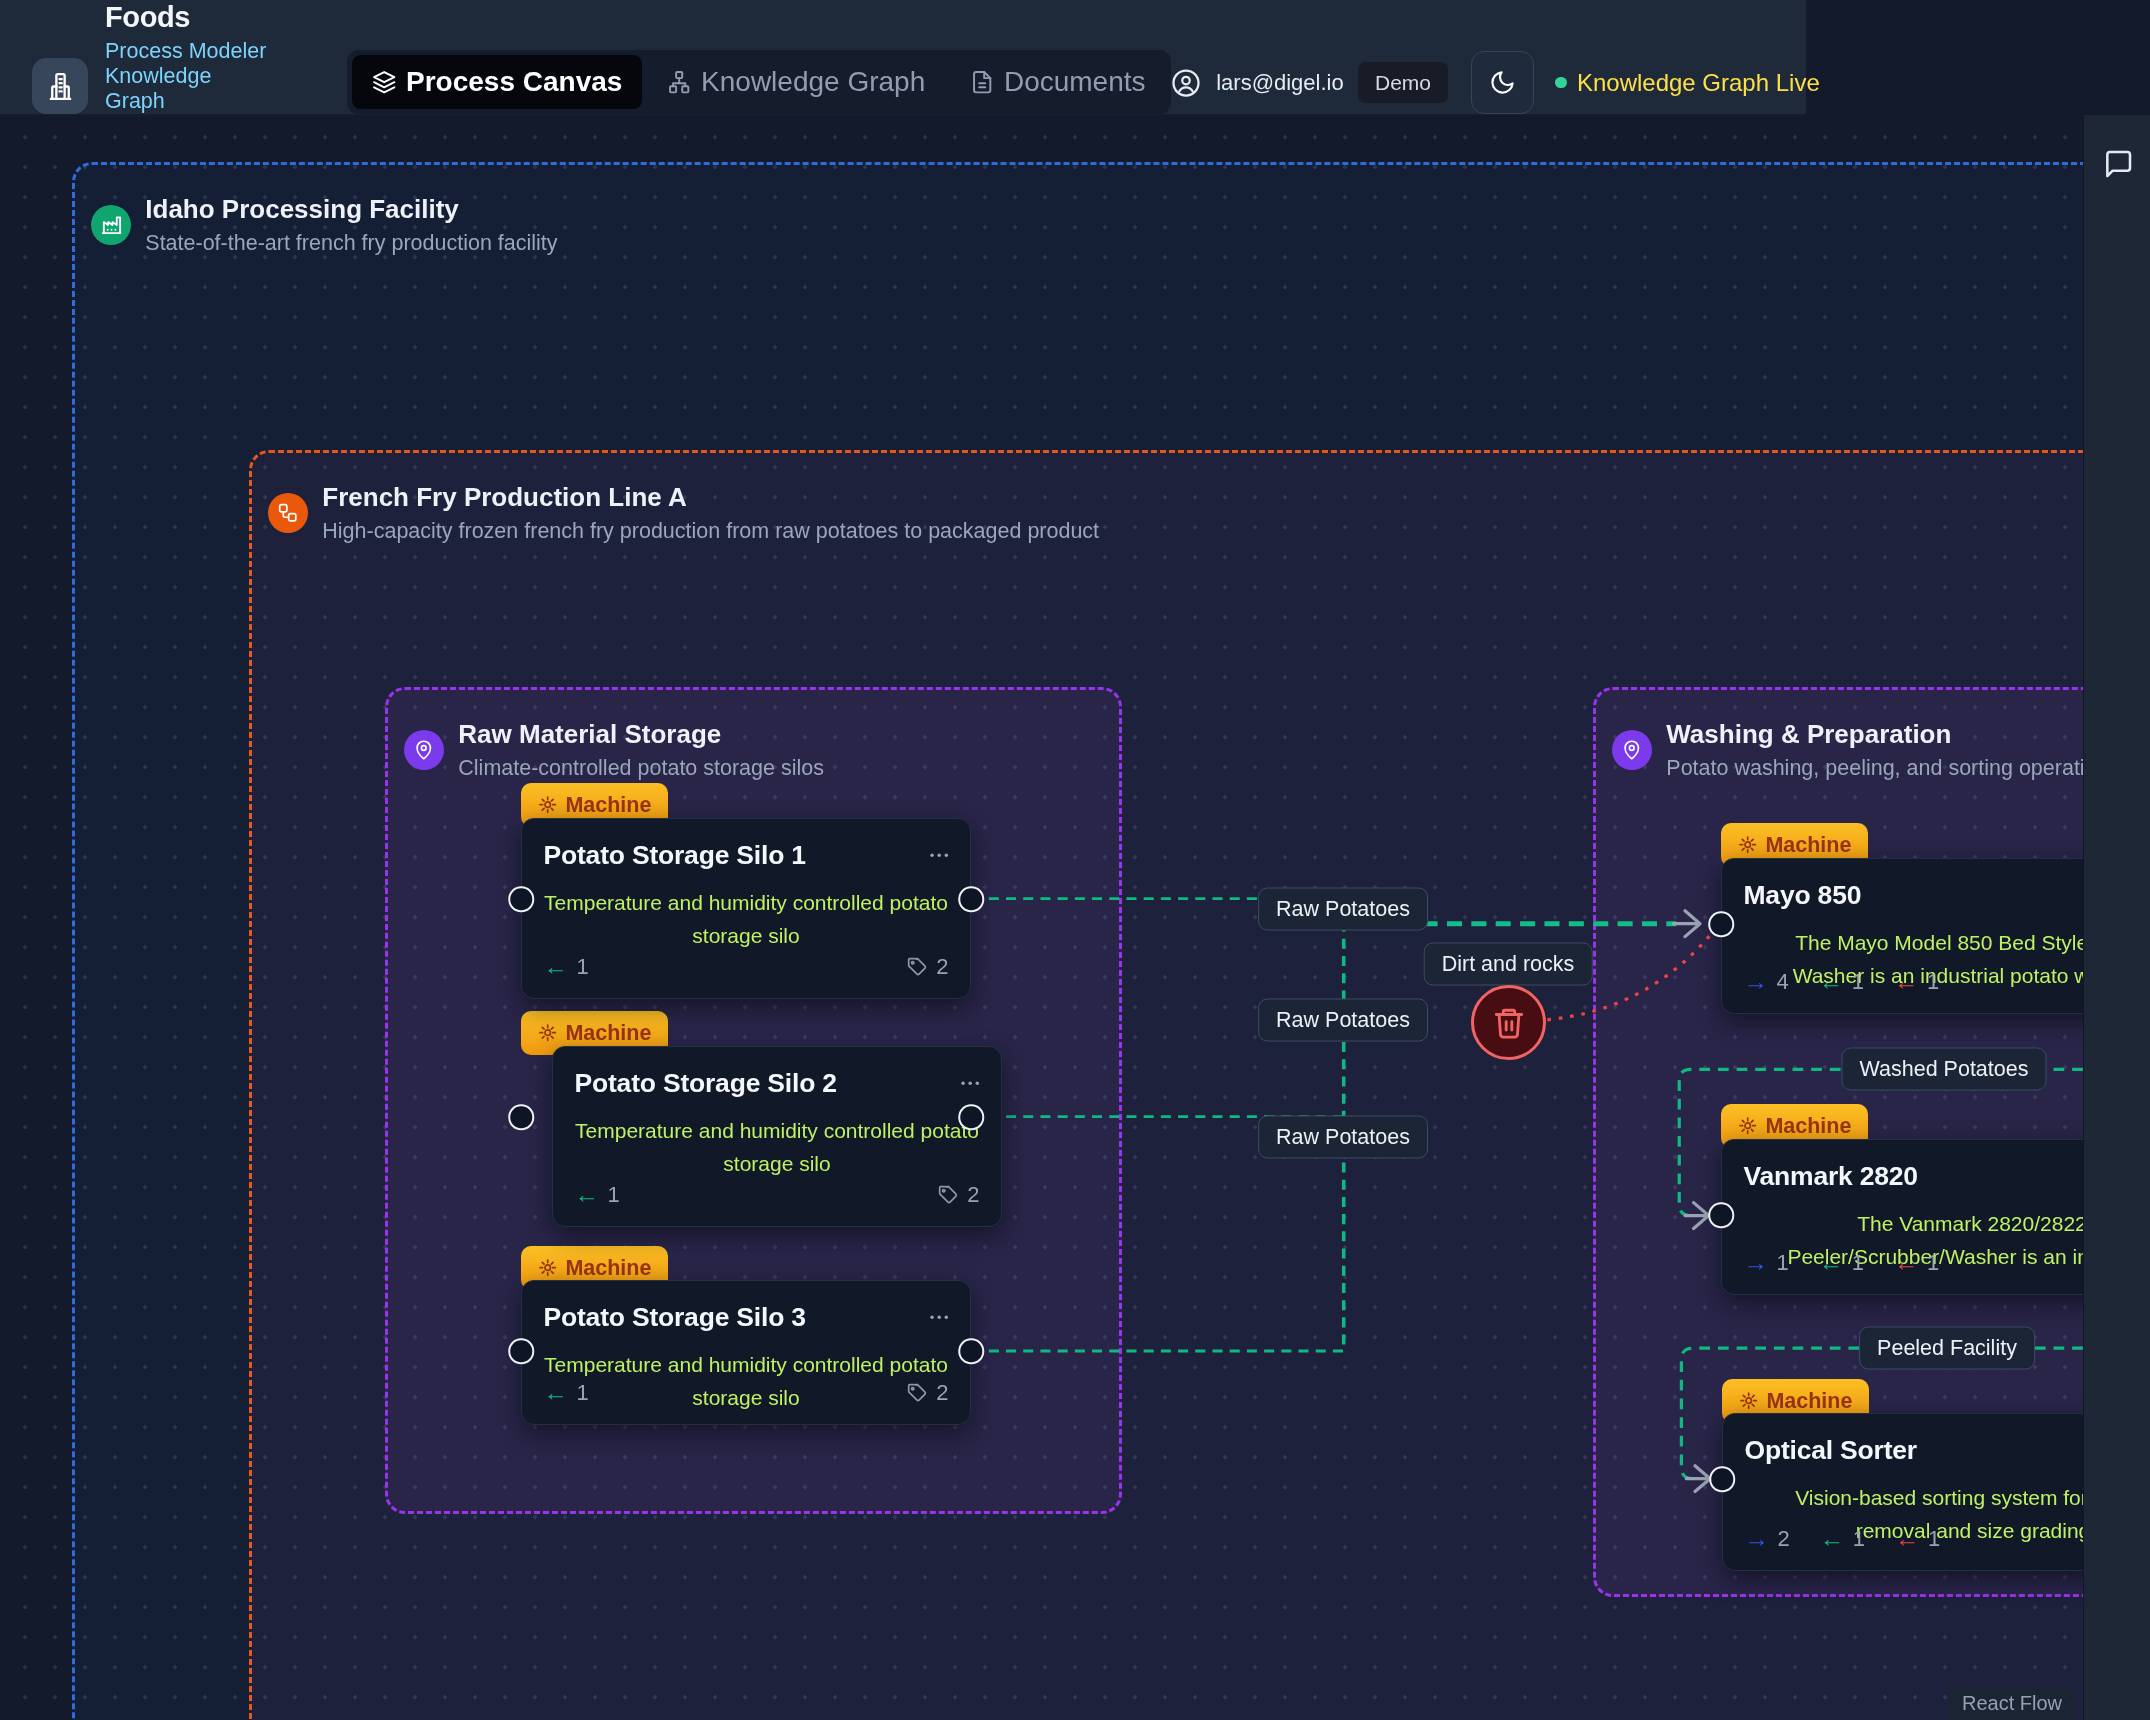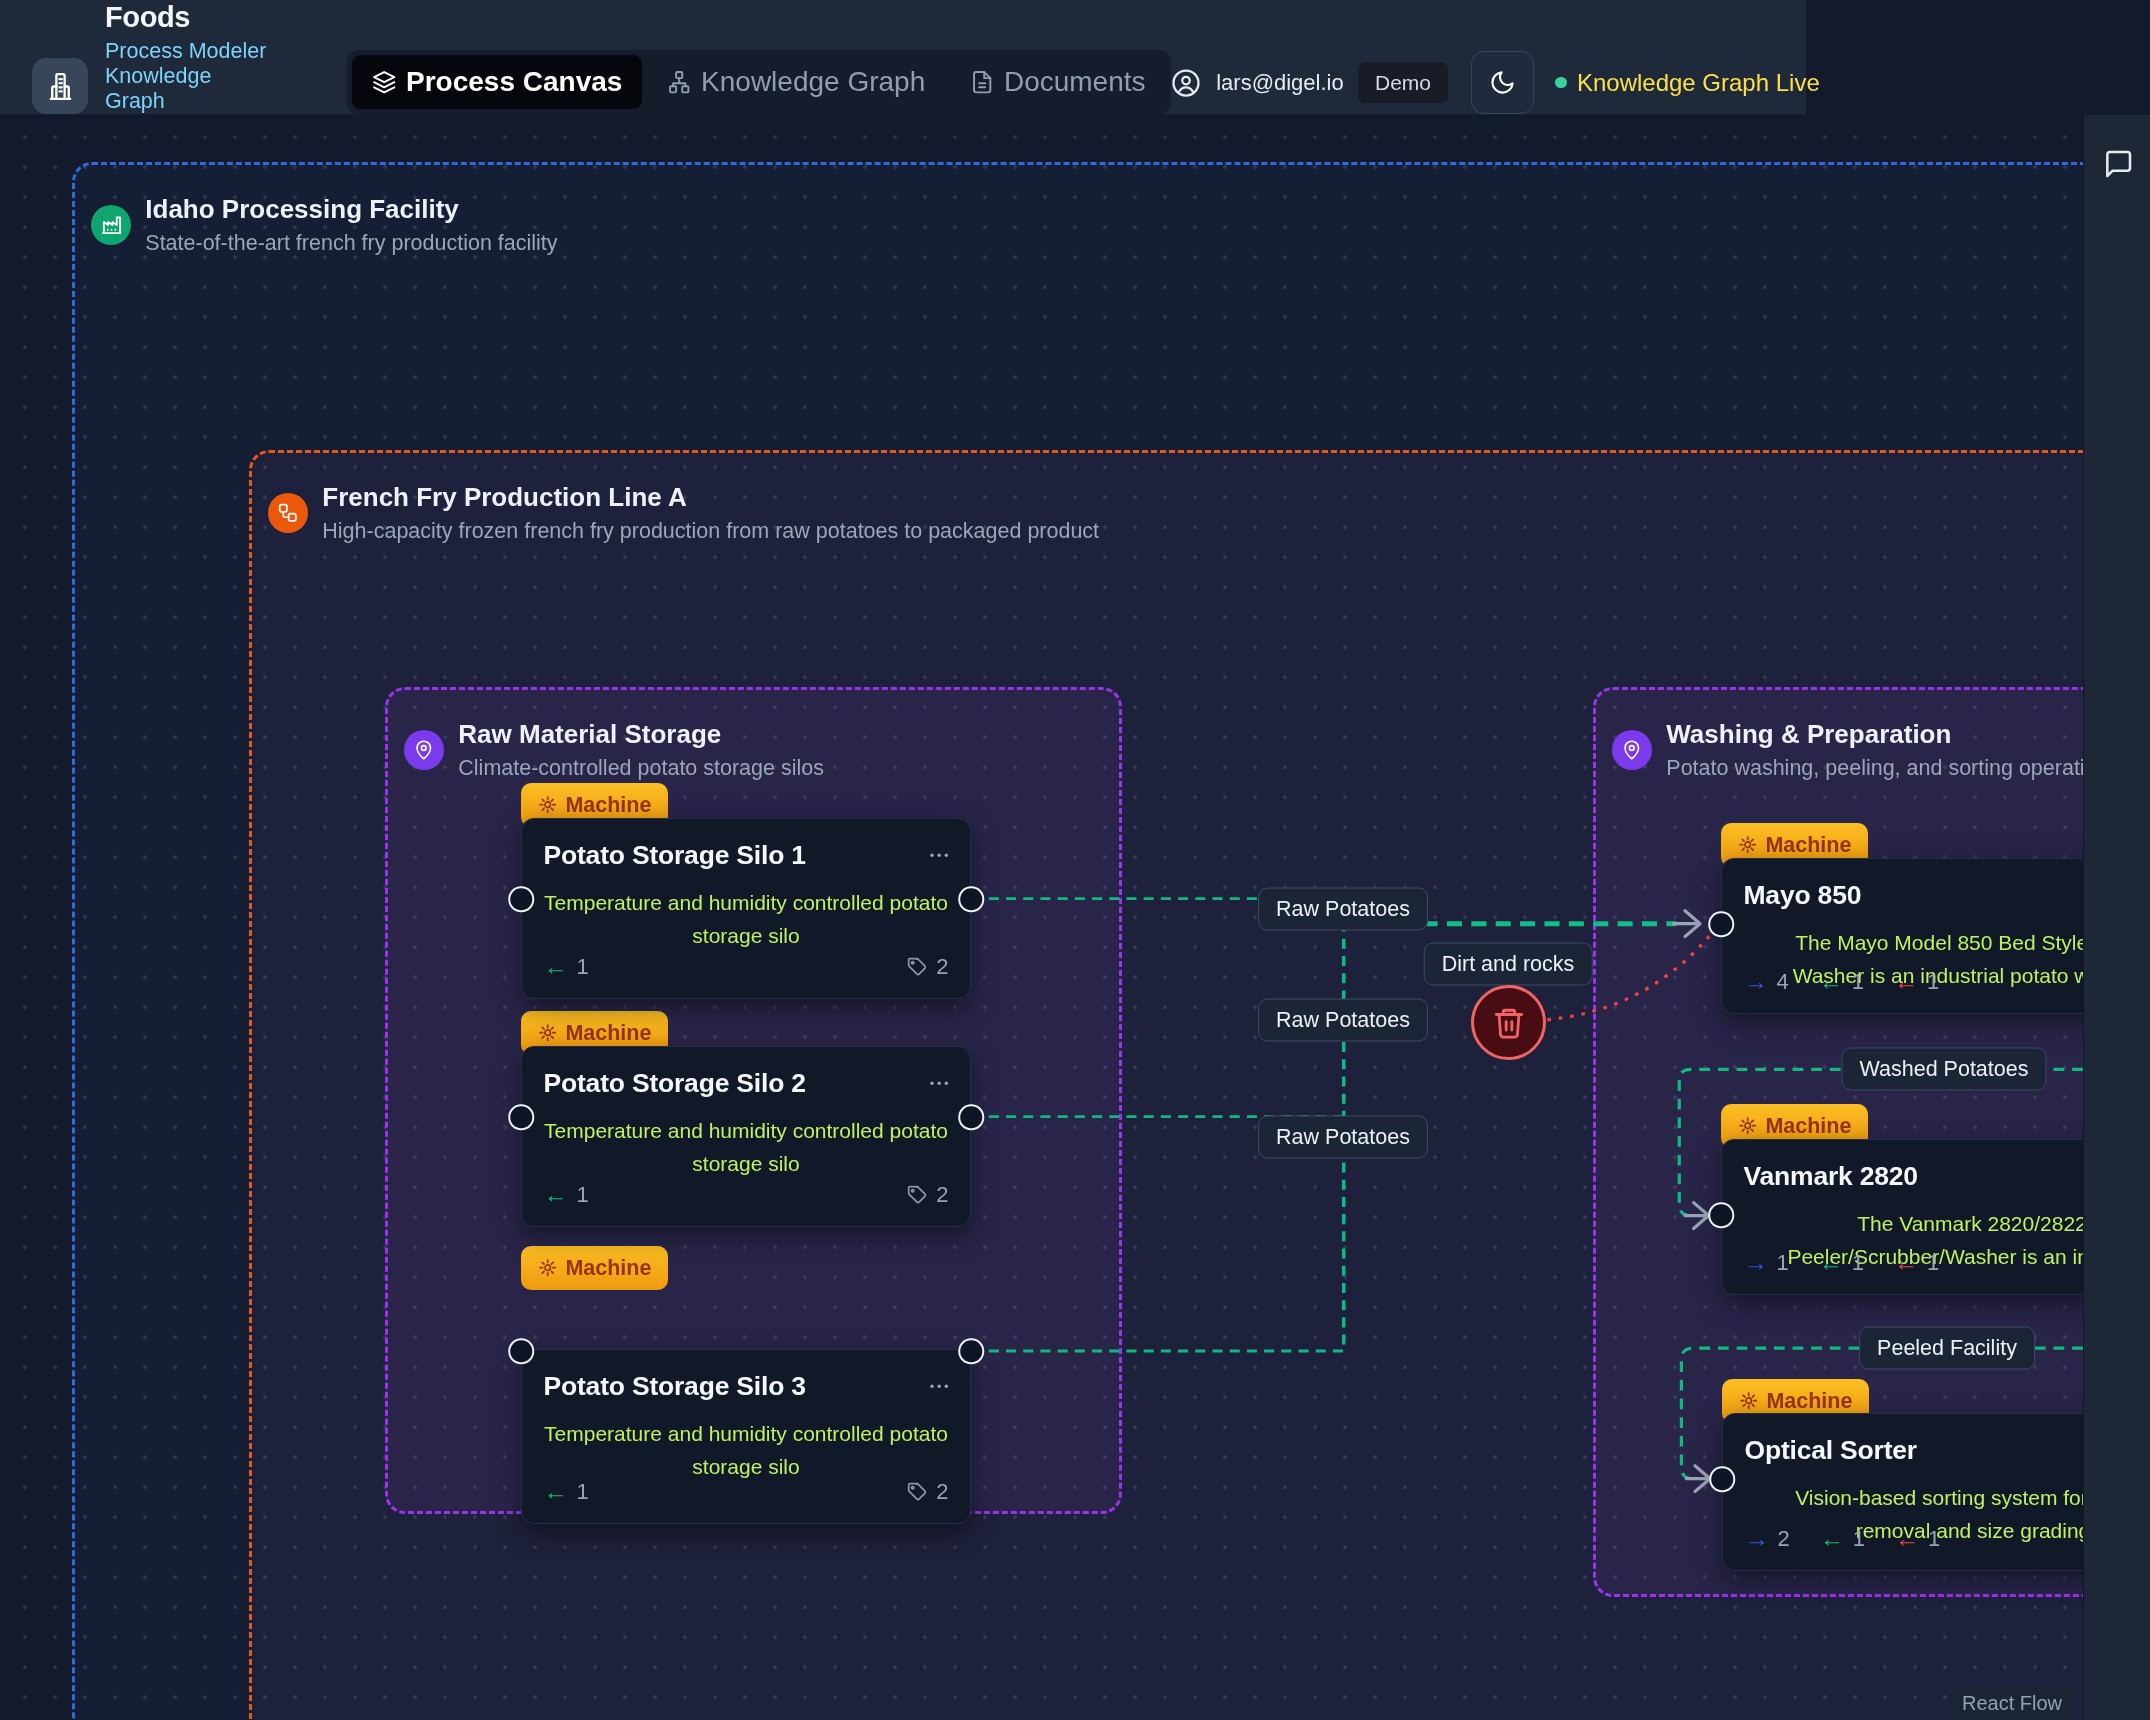--- a/index.html
+++ b/index.html
@@ -302,21 +302,21 @@
     <span class="handle" style="left:521px;top:784px"></span>
     <span class="handle" style="left:971px;top:784px"></span>
 
     <div class="badge" style="left:521px;top:896px">
       <svg width="19.4" height="19.4" viewBox="0 0 24 24" fill="none" stroke="#9a3412" stroke-width="2.1" stroke-linecap="round">
         <circle cx="12" cy="12" r="3.4"></circle>
         <path d="M12 2.5v3.2M12 18.3v3.2M2.5 12h3.2M18.3 12h3.2M5.3 5.3l2.2 2.2M16.5 16.5l2.2 2.2M18.7 5.3l-2.2 2.2M7.5 16.5l-2.2 2.2"></path>
       </svg>
       <span>Machine</span>
     </div>
-    <div class="node" style="left:521px;top:931px;width:450px;height:181px">
+    <div class="node" style="left:552px;top:931px;width:450px;height:181px">
       <h3>Potato Storage Silo 2</h3>
       <span class="more">
         <svg width="24.4" height="24.4" viewBox="0 0 24 24" fill="#9ca3af">
             <circle cx="5" cy="12" r="1.7"></circle>
             <circle cx="12" cy="12" r="1.7"></circle>
             <circle cx="19" cy="12" r="1.7"></circle>
           </svg>
       </span>
       <div class="desc">Temperature and humidity controlled potato
 storage silo</div>
@@ -337,21 +337,21 @@
     <span class="handle" style="left:521px;top:1002px"></span>
     <span class="handle" style="left:971px;top:1002px"></span>
 
     <div class="badge" style="left:521px;top:1131px">
       <svg width="19.4" height="19.4" viewBox="0 0 24 24" fill="none" stroke="#9a3412" stroke-width="2.1" stroke-linecap="round">
         <circle cx="12" cy="12" r="3.4"></circle>
         <path d="M12 2.5v3.2M12 18.3v3.2M2.5 12h3.2M18.3 12h3.2M5.3 5.3l2.2 2.2M16.5 16.5l2.2 2.2M18.7 5.3l-2.2 2.2M7.5 16.5l-2.2 2.2"></path>
       </svg>
       <span>Machine</span>
     </div>
-    <div class="node" style="left:521px;top:1234px;width:450px;height:175px">
+    <div class="node" style="left:521px;top:1165px;width:450px;height:145px">
       <h3>Potato Storage Silo 3</h3>
       <span class="more">
         <svg width="24.4" height="24.4" viewBox="0 0 24 24" fill="#9ca3af">
             <circle cx="5" cy="12" r="1.7"></circle>
             <circle cx="12" cy="12" r="1.7"></circle>
             <circle cx="19" cy="12" r="1.7"></circle>
           </svg>
       </span>
       <div class="desc">Temperature and humidity controlled potato
 storage silo</div>

